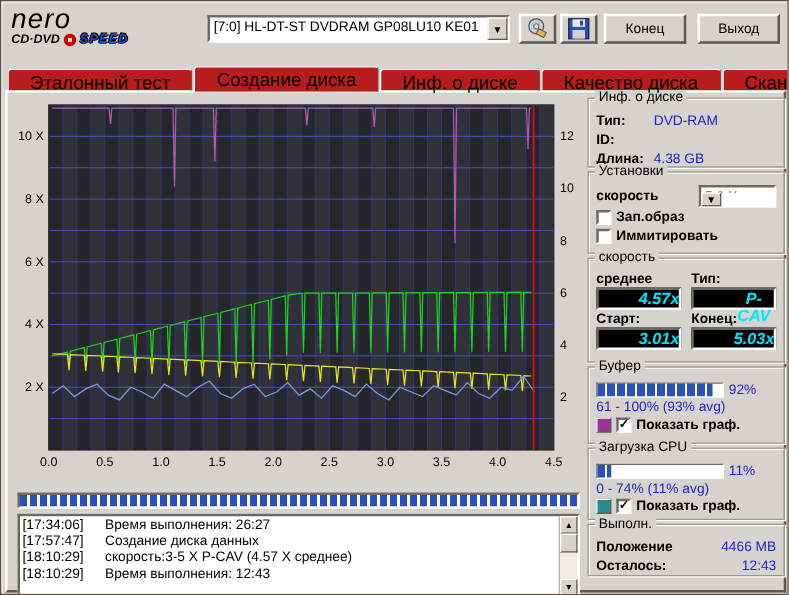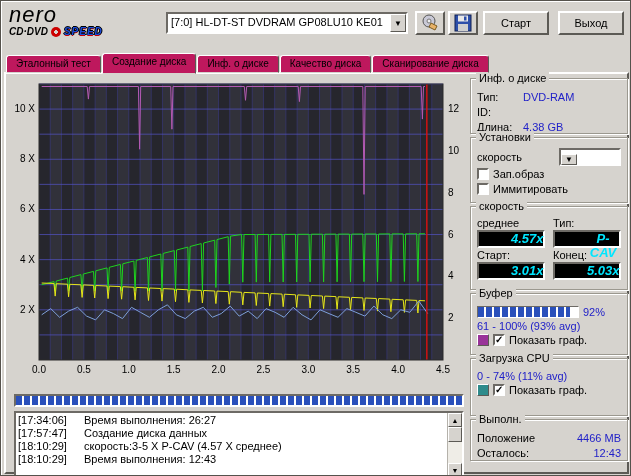--- a/index.html
+++ b/index.html
@@ -17,22 +17,22 @@
   .drive-combo { position:absolute; left:165px; top:11px; width:242px; height:22px; }
   .combo-text { flex:1; font-size:11px; padding:2px 3px; white-space:nowrap; overflow:hidden; }
   .combo-btn { width:16px; background:#d6d3ce; border:1px solid; border-color:#fff #5c5a55 #5c5a55 #fff; font-size:8px; color:#000;
                display:flex; align-items:center; justify-content:center; }
   .btn { background:#d6d3ce; border:2px solid; border-color:#fff #5c5a55 #5c5a55 #fff; font-size:11px; cursor:default; }
   .icon-btn { position:absolute; width:30px; height:24px; top:10px; display:flex; align-items:center; justify-content:center; }
   .cmd { position:absolute; width:66px; height:24px; top:10px; }
 
   
   .tabbar { position:absolute; left:5px; top:51px; height:21px; display:flex; align-items:flex-end; z-index:3; }
-  .tab { height:18px; padding:2px 9px 0; background:#be185d; border:1px solid; border-color:#fff #5c5a55 #d6d3ce #fff;
-         border-top-left-radius:3px; border-top-right-radius:3px; font-size:10px; margin-right:1px; white-space:nowrap; }
+  .tab { height:18px; padding:2px 17px 0; background:#b91c1c; border:1px solid; border-color:#fff #5c5a55 #d6d3ce #fff;
+         border-top-left-radius:3px; border-top-right-radius:3px; font-size:15px; margin-right:1px; white-space:nowrap; }
   .tab.active { height:21px; margin-bottom:-1px; border-bottom:1px solid #d6d3ce; }
 
   
   .content { position:absolute; left:3px; top:71px; width:625px; height:402px; background:#d6d3ce;
              border:2px solid; border-color:#fff #5c5a55 #5c5a55 #fff; }
   .chart { position:absolute; left:3px; top:5px; width:458px; height:308px; }
 
   .bigbar { position:absolute; left:8px; top:320px; width:450px; height:13px; background:#fff;
             border:2px solid; border-color:#6d6a65 #fff #fff #6d6a65; }
   .bigbar-fill { height:100%; background:repeating-linear-gradient(90deg,#2a50bb 0 6px,#fff 6px 8px); }
@@ -48,21 +48,21 @@
   .sb-thumb { height:15px; background:#d6d3ce; border:1px solid; border-color:#fff #5c5a55 #5c5a55 #fff; }
   .sb-down { margin-top:auto; }
 
   
   .rightcol { position:absolute; left:464px; top:4px; width:158px; display:flex; flex-direction:column; gap:3px; }
   .group { position:relative; border:1px solid #9b988f; box-shadow:1px 1px 0 #fff, inset 1px 1px 0 #fff;
            padding:10px 6px 2px; }
   .gtitle { position:absolute; top:-7px; left:5px; background:#d6d3ce; padding:0 3px; font-size:11px; }
   .row { display:flex; align-items:center; gap:4px; min-height:15px; font-size:11px; }
   .row.spread { justify-content:space-between; }
-  .lbl { font-size:11px; color:#000; }
+  .lbl { font-size:11px; color:#000;font-weight:bold; }
   .lblw { width:42px; flex:none; }
   .val { font-size:11px; color:#2121c8; }
   .g-disc { height:56px; } .g-set { height:66px; } .g-speed { height:84px; }
   .g-buf { height:62px; } .g-cpu { height:58px; } .g-done { height:42px; }
   .small-combo { width:62px; height:18px; margin-left:auto;flex-direction:column; }
   .cb { width:12px; height:12px; flex:none; background:#fff; border:2px solid; border-color:#6d6a65 #fff #fff #6d6a65;
         font-size:10px; line-height:8px; font-weight:bold; text-align:center; color:#000; }
   .sgrid { display:grid; grid-template-columns:68px 68px; column-gap:8px; row-gap:1px; }
   .disp { background:#000; color:#00e6ff; font-weight:bold; font-style:italic; font-size:13px; text-align:center;
           border:2px solid; border-color:#6d6a65 #fff #fff #6d6a65; height:18px; line-height:14px;padding-left:32px; }
@@ -100,21 +100,21 @@
     </button>
     <button class="btn icon-btn" style="left:447px">
       <svg width="18" height="18" viewBox="0 0 18 18">
         <rect x="1" y="1" width="16" height="16" fill="#2d4faa" stroke="#102050"></rect>
         <rect x="4" y="1.5" width="10" height="6" fill="#e8e8e8"></rect>
         <rect x="10" y="2.5" width="2.5" height="4" fill="#2d4faa"></rect>
         <rect x="4" y="10" width="10" height="7" fill="#cfcfcf"></rect>
       </svg>
     </button>
 
-    <button class="btn cmd" style="left:482px">Старт</button>
+    <button class="btn cmd" style="left:482px">Конец</button>
     <button class="btn cmd" style="left:557px">Выход</button>
   </div>
 
   <div class="tabbar">
       <div class="tab">Эталонный тест</div>
       <div class="tab active">Создание диска</div>
       <div class="tab">Инф. о диске</div>
       <div class="tab">Качество диска</div>
       <div class="tab">Сканирование диска</div>
     </div>
@@ -308,20 +308,26 @@
         <div class="range val">61 - 100% (93% avg)</div>
         <div class="row">
           <span class="swatch" style="background: rgb(153, 51, 153);"></span>
           <span class="cb">✓</span>
           <span class="lbl">Показать граф.</span>
         </div>
       </div>
 
       <div class="group g-cpu">
         <span class="gtitle">Загрузка CPU</span>
+        <div class="row">
+          <div class="pbar">
+            <div class="pfill" style="width: 11%;"></div>
+          </div>
+          <span class="val">11%</span>
+        </div>
         <div class="range val">0 - 74% (11% avg)</div>
         <div class="row">
           <span class="swatch" style="background: rgb(46, 139, 139);"></span>
           <span class="cb">✓</span>
           <span class="lbl">Показать граф.</span>
         </div>
       </div>
 
       <div class="group g-done">
         <span class="gtitle">Выполн.</span>

